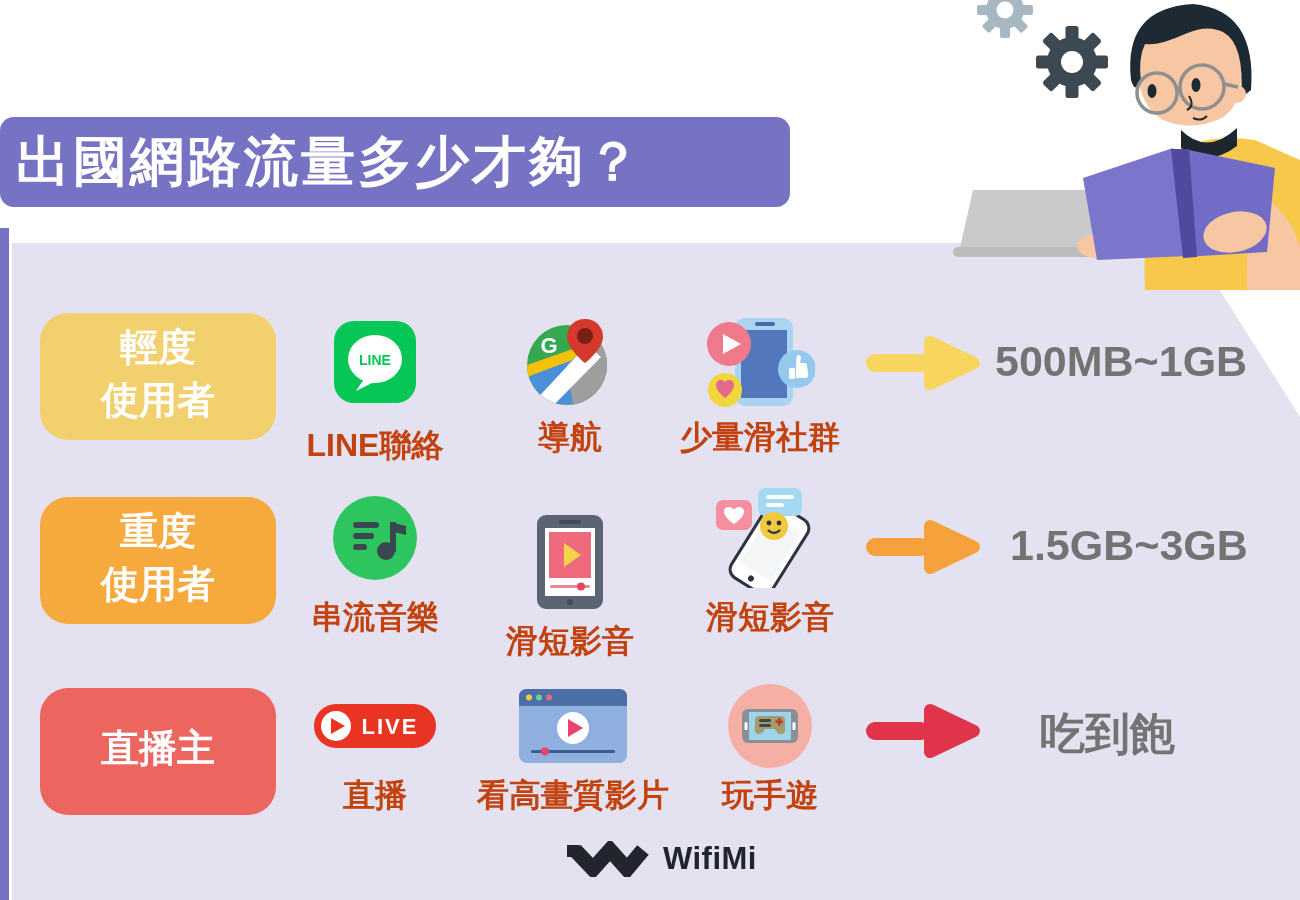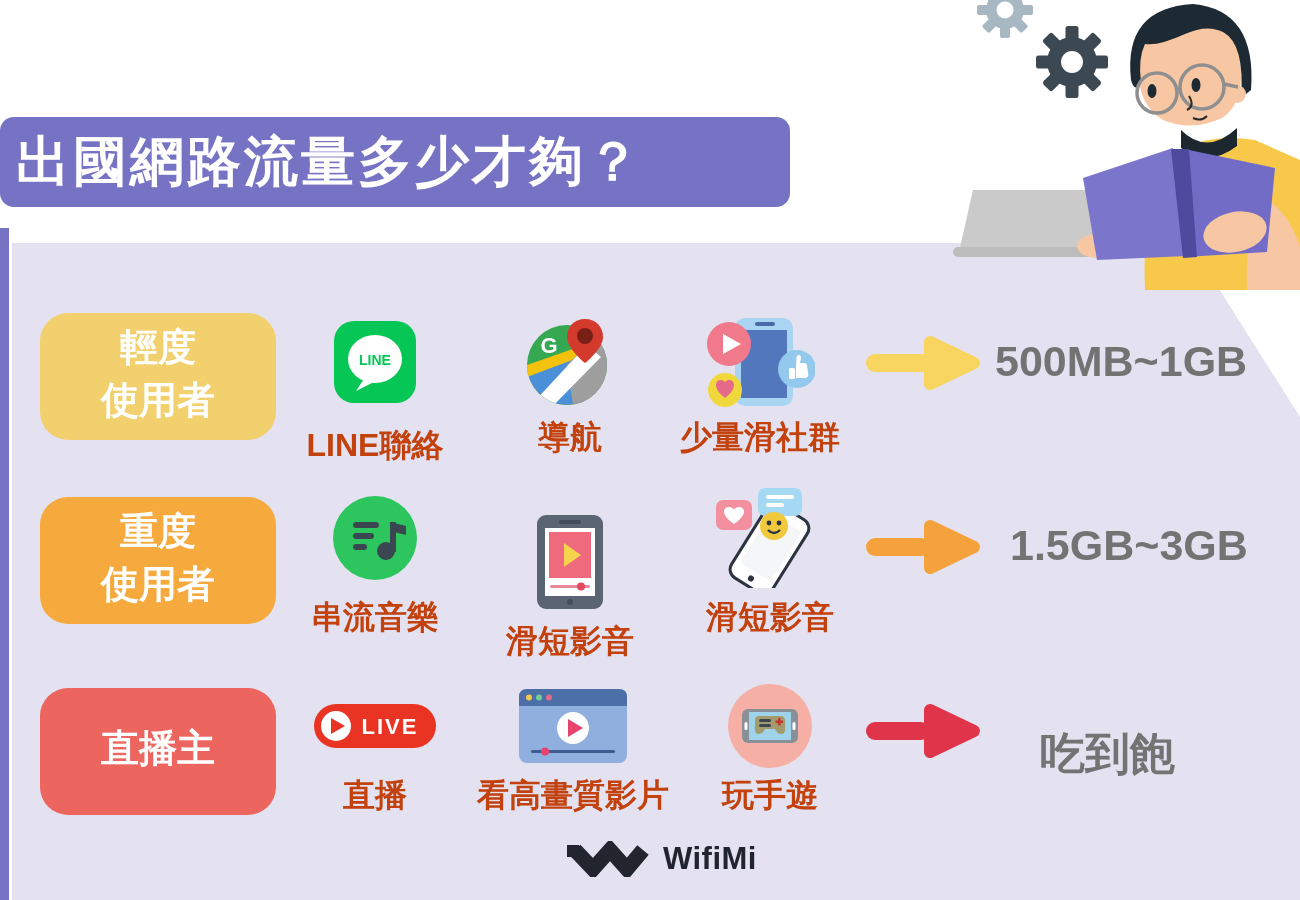--- a/index.html
+++ b/index.html
@@ -35,21 +35,21 @@
   .i-r2c1{left:290px;top:488px;width:170px;}
   .i-r2c2{left:485px;top:512px;width:170px;}
   .i-r2c3{left:665px;top:488px;width:210px;}
   .i-r3c1{left:290px;top:686px;width:170px;}
   .i-r3c2{left:458px;top:686px;width:230px;}
   .i-r3c3{left:690px;top:686px;width:160px;text-align:center;}
   
   .arrow{position:absolute;left:862px;width:122px;height:66px;z-index:3;}
   .a1{top:330px;} .a2{top:514px;} .a3{top:698px;}
   .value{position:absolute;font-size:43px;font-weight:700;color:#737373;z-index:3;white-space:nowrap;}
-  .v1{left:995px;top:337px;} .v2{left:1010px;top:521px;} .v3{left:1040px;top:704px;font-size:45px;margin-top:20px;}
+  .v1{left:995px;top:337px;} .v2{left:1010px;top:521px;} .v3{left:1040px;top:704px;font-size:45px;}
   
   .logo{position:absolute;left:0;top:841px;width:100%;display:flex;align-items:center;
         justify-content:center;gap:14px;z-index:3;padding-left:12px;}
   .logo .logo-text{font-size:31px;font-weight:700;color:#21242e;letter-spacing:0.5px;}
 </style>
 </head>
 <body>
 
 <div id="stage">
 

